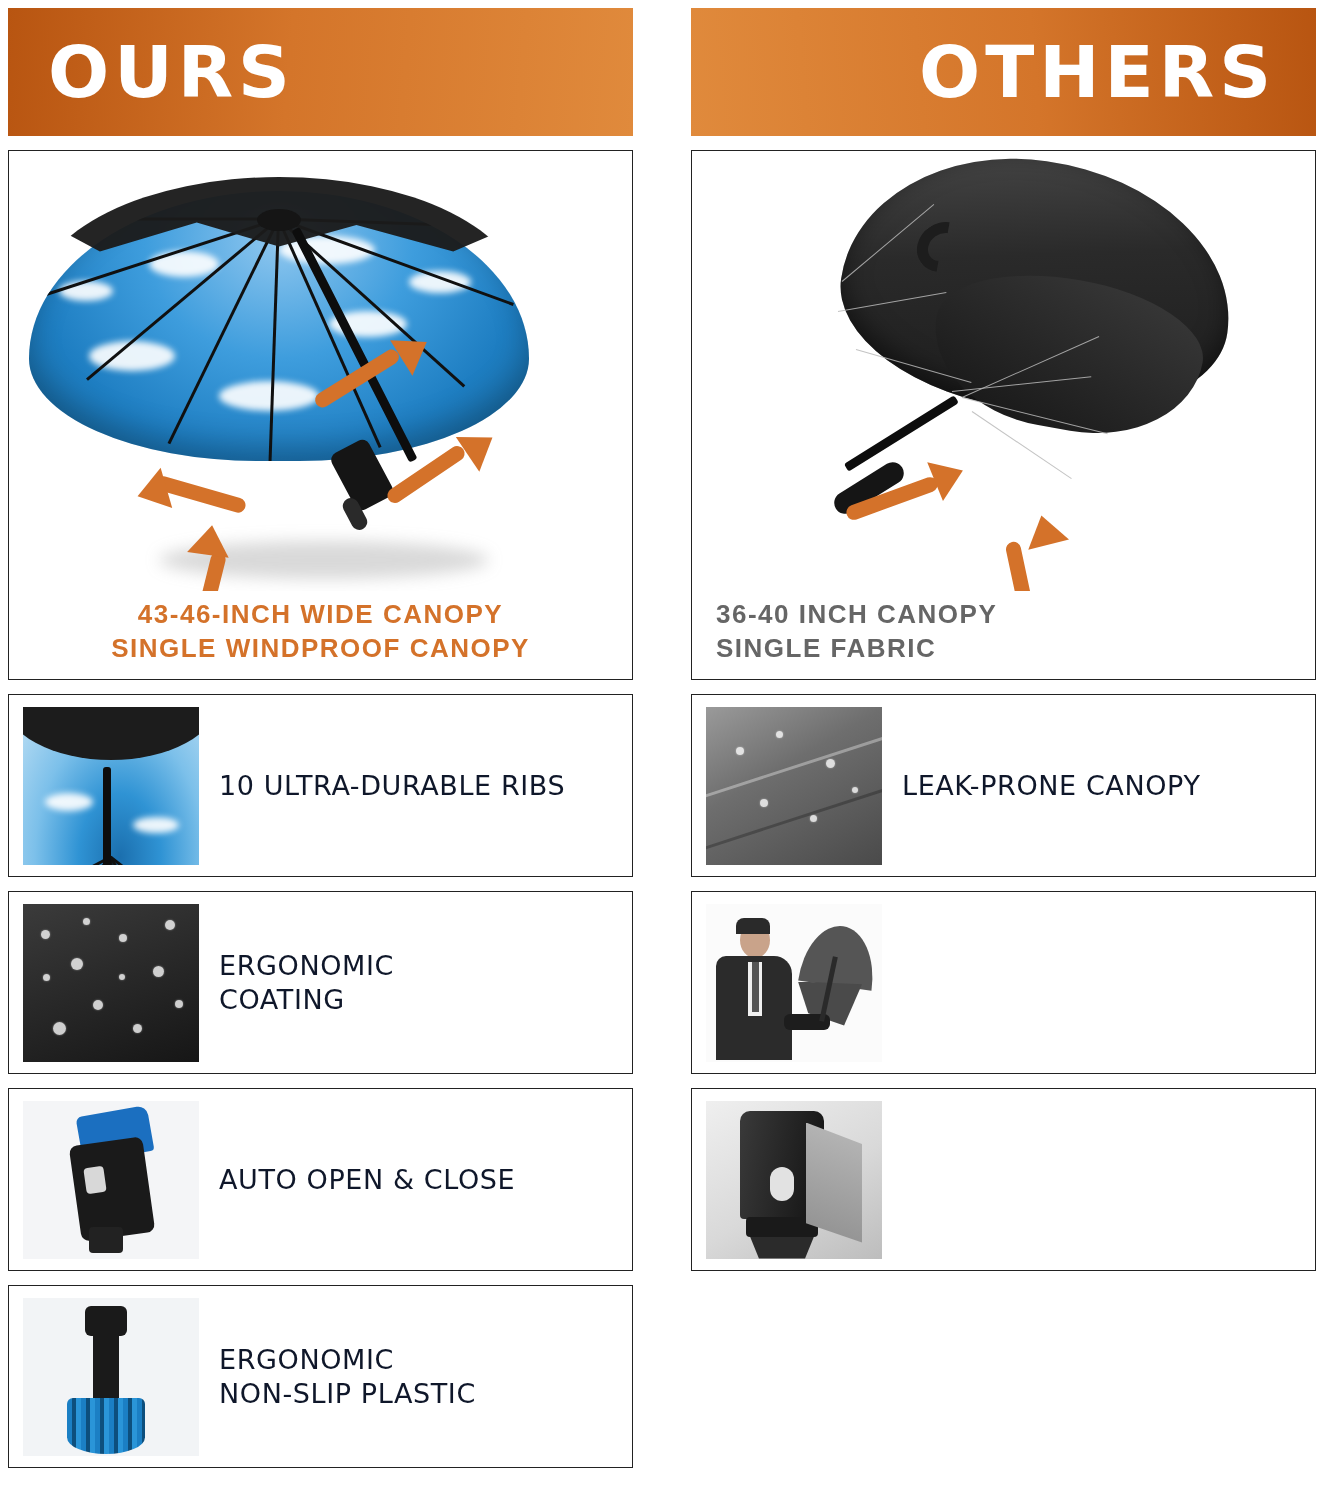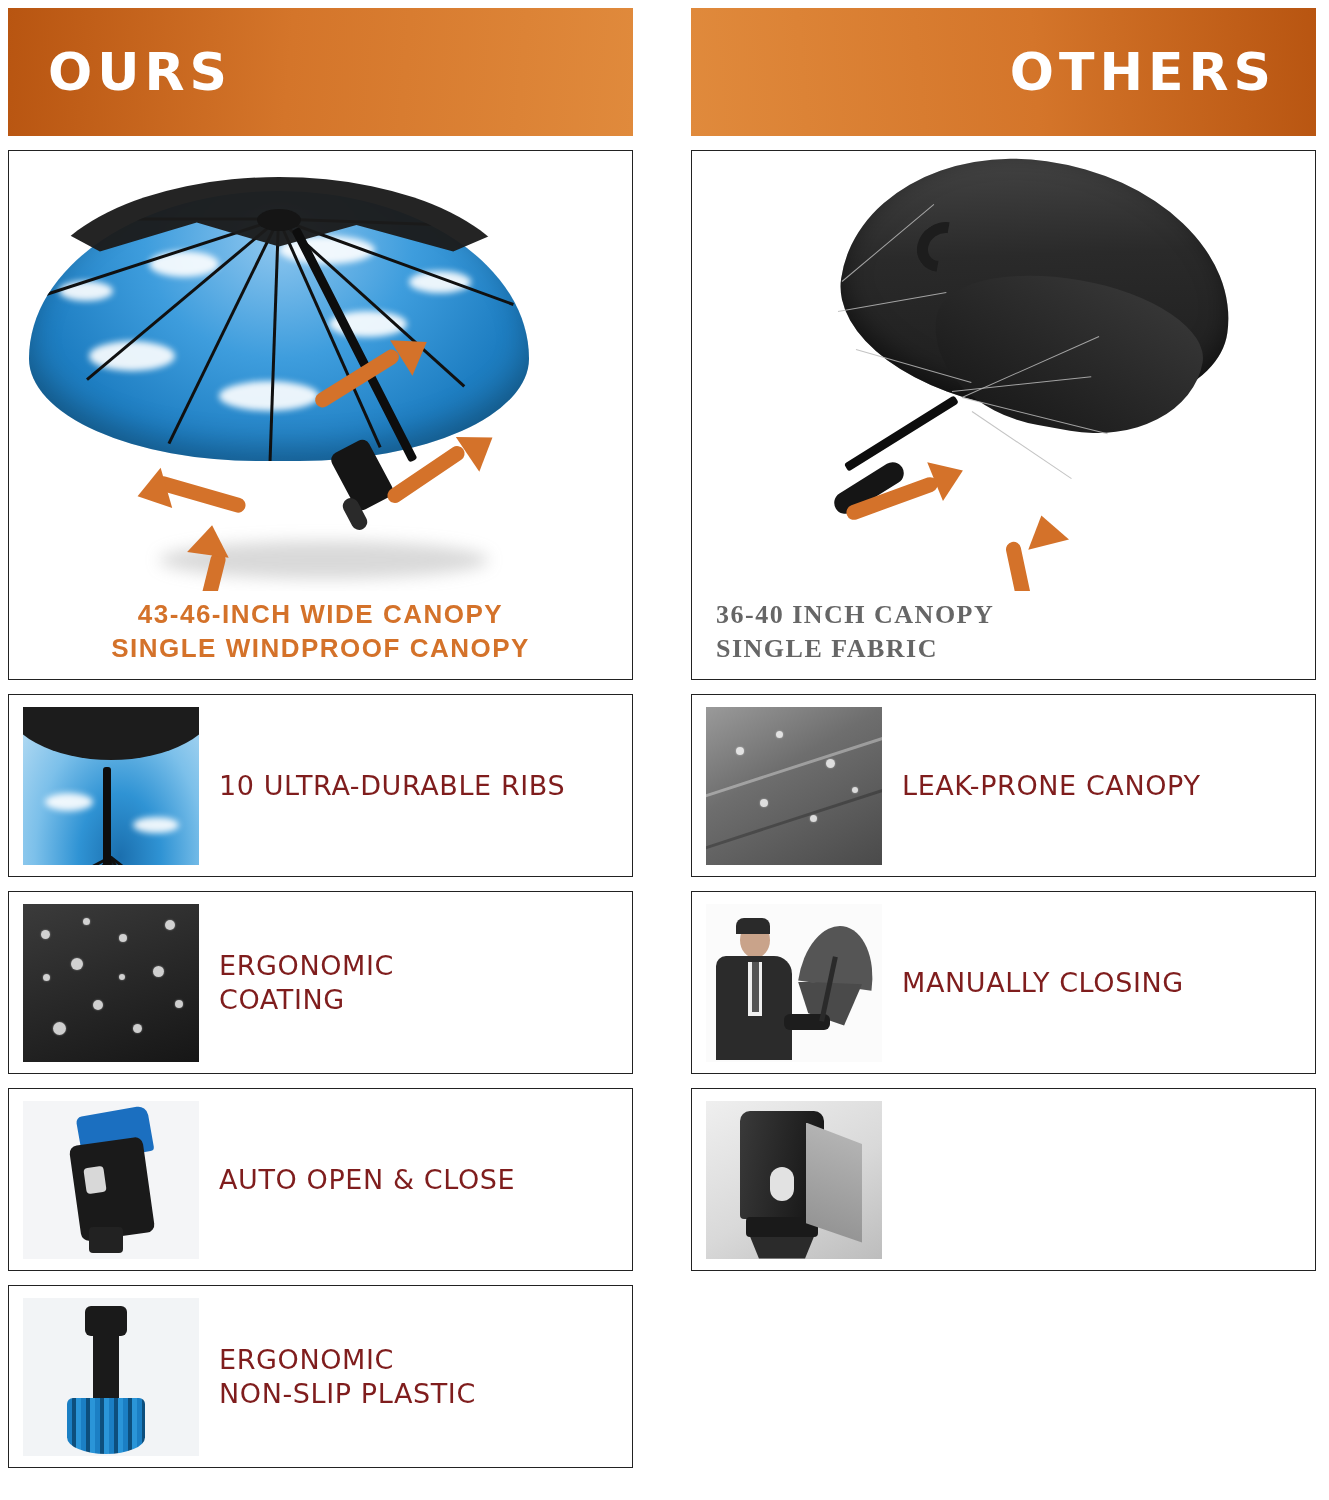--- a/index.html
+++ b/index.html
@@ -23,21 +23,21 @@
     display: flex;
     flex-direction: column;
   }
 
   
   .banner {
     height: 128px;
     display: flex;
     align-items: center;
     color: #ffffff;
-    font-size: 52px;
+    font-size: 72px;
     font-weight: bold;
     letter-spacing: 5px;
     font-family: "DejaVu Sans", sans-serif;
   }
   .banner.left {
     background: linear-gradient(95deg, #b85511 0%, #d4752a 45%, #e08a3c 100%);
     padding-left: 40px;
     justify-content: flex-start;
   }
   .banner.right {
@@ -89,21 +89,21 @@
   .thumb {
     width: 176px;
     height: 158px;
     flex: 0 0 176px;
     overflow: hidden;
     position: relative;
     background: #111;
   }
   .feature-label {
     font-size: 27px;
-    color: #7f1d1d;
+    color: #0f172a;
     letter-spacing: 0.6px;
     line-height: 1.25;
     font-family: "DejaVu Sans", sans-serif;
   }
   .feature-label .l2 { display: block; }
 
   
 
   
   .umb-ours {
@@ -450,21 +450,21 @@
         <div class="curve-arrow" style="left:152px;top:318px;">
           <div class="arrow-body" style="left:0;top:22px;width:96px;height:15px;transform:rotate(-20deg);"></div>
           <div class="arrow-head" style="left:84px;top:-8px;transform:rotate(68deg);"></div>
         </div>
         <div class="curve-arrow" style="left:300px;top:390px;">
           <div class="arrow-body" style="left:22px;top:0;width:15px;height:92px;transform:rotate(-12deg);"></div>
           <div class="arrow-head" style="left:32px;top:-26px;transform:rotate(-14deg);"></div>
         </div>
       </div>
 
-      <div class="hero-caption others" style="text-align:left;padding-left:24px;font-family:Liberation Serif, serif;">
+      <div class="hero-caption others" style="text-align:left;padding-left:24px;">
         <span>36-40 INCH CANOPY</span>
         <span class="l2">SINGLE  FABRIC</span>
       </div>
     </div>
 
 
     <div class="card feature">
       <div class="thumb">
         <div class="th-water-grey">
           <div class="drop" style="left:30px;top:40px;width:8px;height:8px;"></div>
@@ -489,23 +489,20 @@
           <div class="blackbar" style="left:30px;top:14px;width:34px;height:16px;border-radius:8px 8px 0 0;background:#2a2a2a;"></div>
           <div class="man-body" style="left:10px;top:52px;width:76px;height:104px;border-radius:10px 18px 0 0;"></div>
           <div class="blackbar" style="left:42px;top:58px;width:14px;height:54px;background:#f0f0f0;"></div>
           <div class="blackbar" style="left:46px;top:58px;width:7px;height:50px;background:#555;"></div>
           <div class="blackbar" style="left:96px;top:22px;width:74px;height:60px;border-radius:50% 50% 0 0 / 100% 100% 0 0;background:#555;transform:rotate(8deg);"></div>
           <div class="blackbar" style="left:92px;top:78px;width:64px;height:44px;background:#4a4a4a;clip-path:polygon(0 0,100% 6%,72% 100%,16% 72%);"></div>
           <div class="blackbar" style="left:78px;top:110px;width:46px;height:16px;border-radius:6px;background:#1d1d1d;"></div>
           <div class="blackbar" style="left:120px;top:52px;width:5px;height:66px;background:#2a2a2a;transform:rotate(12deg);"></div>
         </div>
       </div>
-      <div class="feature-label">
-        <span>MANUALLY CLOSING</span>
-      </div>
     </div>
 
     <div class="card feature">
       <div class="thumb">
         <div class="th-plastic">
           <div class="blackbar" style="left:34px;top:10px;width:84px;height:108px;border-radius:10px 10px 4px 4px;background:linear-gradient(100deg,#3a3a3a,#121212);"></div>
           <div class="greybar" style="left:64px;top:66px;width:24px;height:34px;border-radius:12px;background:#e2e2e2;"></div>
           <div class="blackbar" style="left:40px;top:116px;width:72px;height:20px;background:#1a1a1a;border-radius:4px;"></div>
           <div class="blackbar" style="left:44px;top:136px;width:64px;height:22px;background:#2b2b2b;clip-path:polygon(0 0,100% 0,86% 100%,14% 100%);"></div>
           <div class="greybar" style="left:100px;top:22px;width:56px;height:120px;background:linear-gradient(200deg,#b9b9b9,#8f8f8f);clip-path:polygon(0 0,100% 18%,100% 100%,0 84%);"></div>

